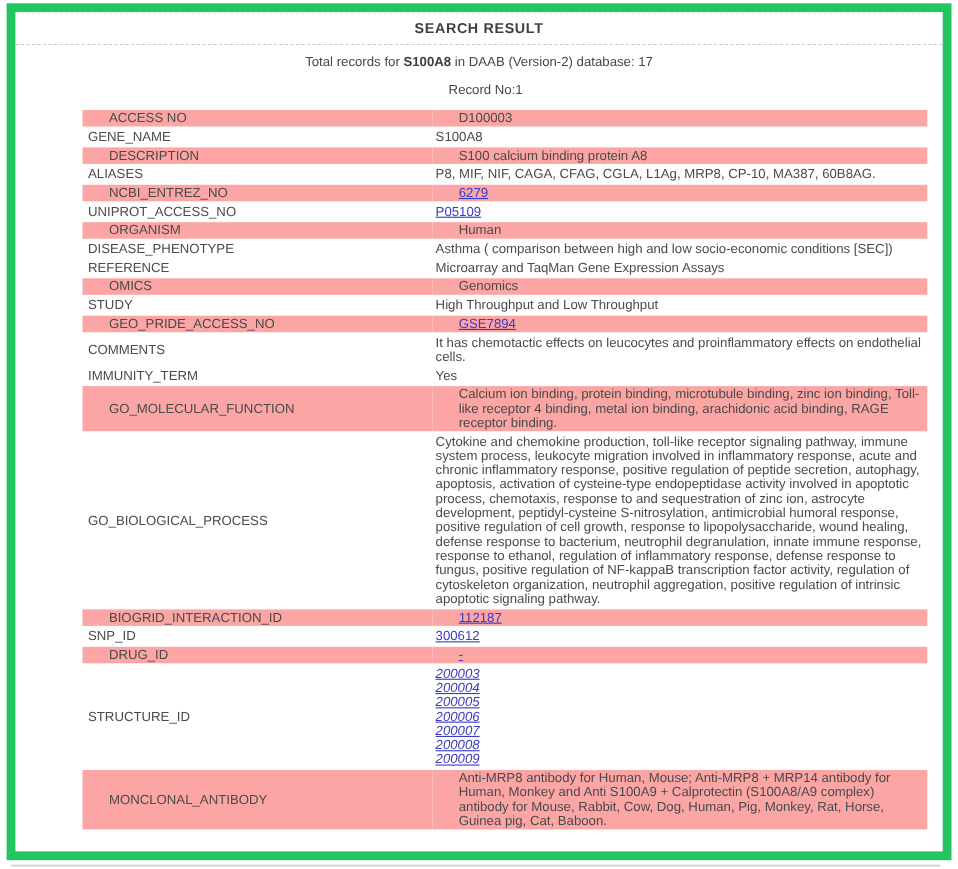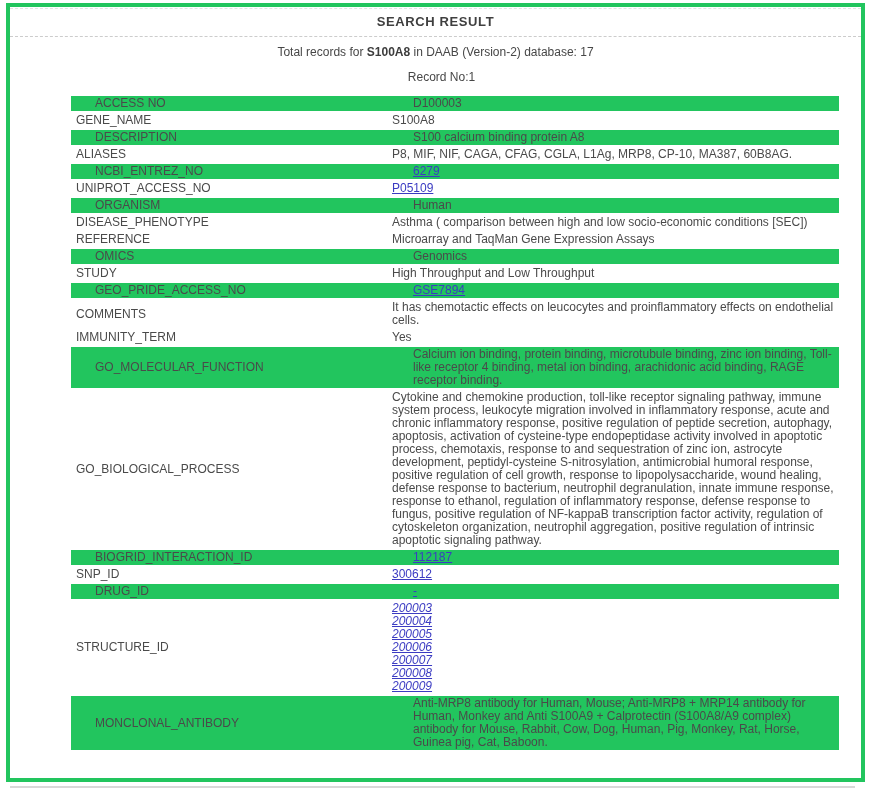--- a/index.html
+++ b/index.html
@@ -3,21 +3,21 @@
 <meta charset="utf-8">
 <style>
   html,body{margin:0;padding:0;background:#ffffff;}
   body{
     width:871px;height:790px;position:relative;overflow:hidden;
     font-family:"Liberation Sans","DejaVu Sans",sans-serif;
     -webkit-font-smoothing:antialiased;
   }
   .frame{
     position:absolute;left:6px;top:3px;width:859px;height:779px;
-    box-sizing:border-box;border:4px solid #22c55e;background:#ffffff;
+    box-sizing:border-box;border:8px solid #22c55e;background:#ffffff;
     overflow:hidden;
   }
   .bottom-shadow{
     position:absolute;left:10px;top:786px;width:845px;height:2px;
     background:#d8d8d8;
   }
   .top-dash{
     border-top:1px dashed #e3e3e3;height:0;margin:1px 0 0 0;
   }
   .title{
@@ -40,21 +40,21 @@
     table-layout:fixed;width:728px;
     font-size:12px;line-height:13px;color:#4a4a4a;
   }
   td.lbl{
     width:292px;padding:1px 2px 1px 5px;vertical-align:middle;
     white-space:nowrap;overflow:hidden;
   }
   td.val{
     width:422px;padding:1px 4px 1px 3px;vertical-align:middle;
   }
-  tr.shade td{background:#22c55e;padding-left:24px;}
+  tr.shade td{background:#fca5a5;padding-left:24px;}
   a.lnk{color:#3b3bc2;text-decoration:underline;}
   a.blk{display:block;font-style:italic;}
 </style>
 </head>
 <body>
 
 <div class="frame">
   <div class="top-dash"></div>
   <div class="title">SEARCH RESULT</div>
   <div class="dash"></div>

